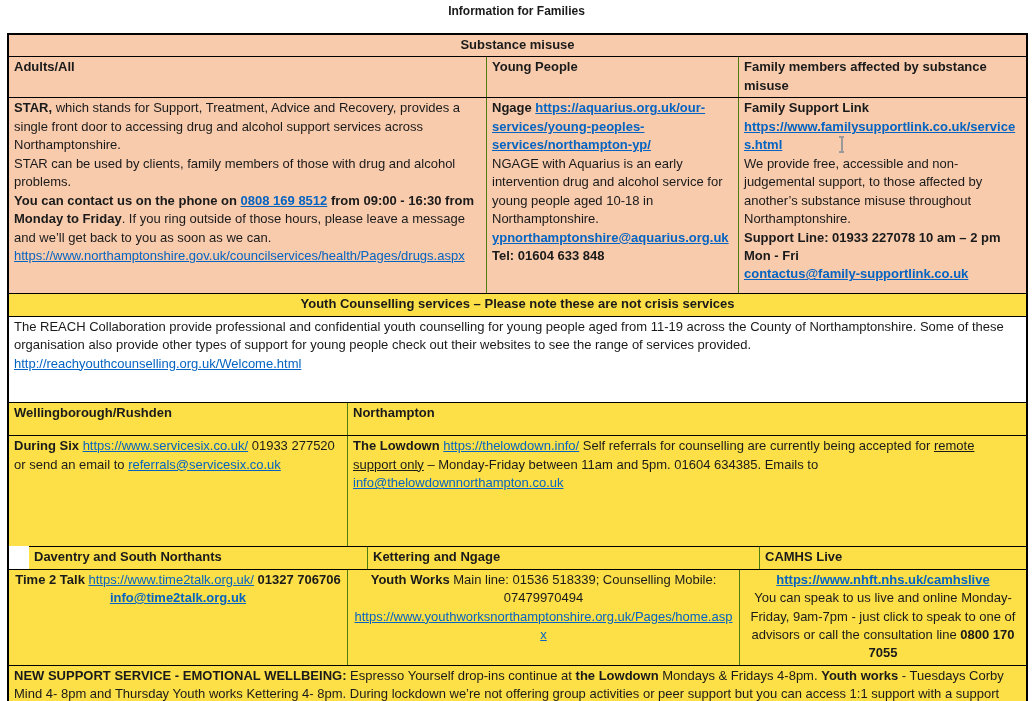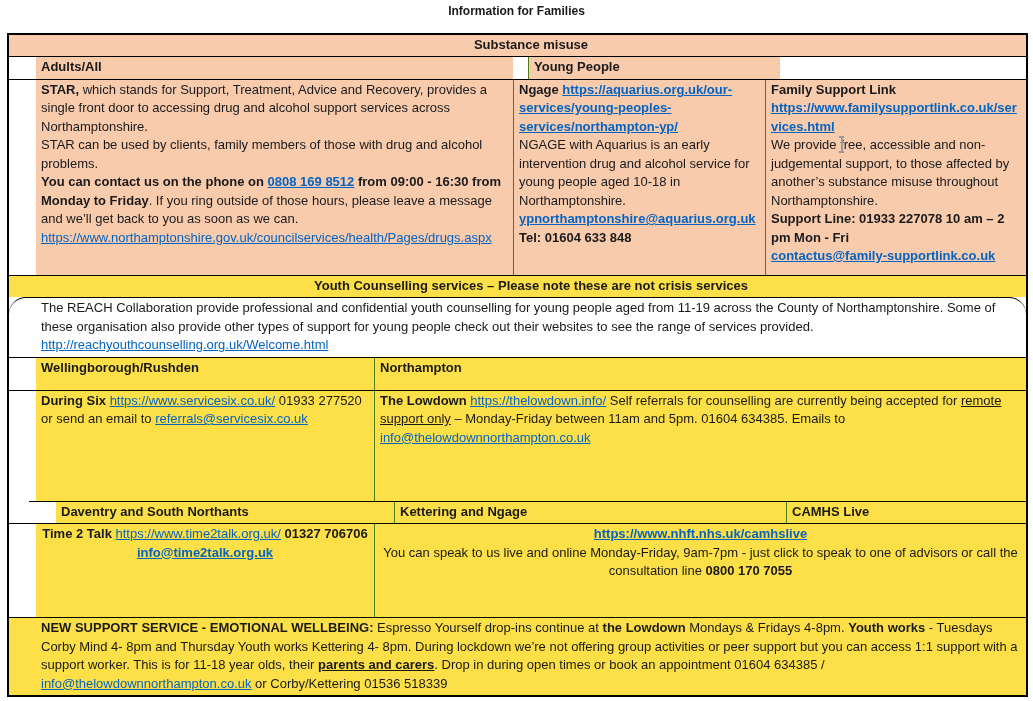--- a/index.html
+++ b/index.html
@@ -5,41 +5,41 @@
   * { box-sizing: border-box; margin: 0; padding: 0; }
   html, body { background: #ffffff; }
   body {
     width: 1033px; height: 701px; position: relative; overflow: hidden;
     font-family: "Liberation Sans", sans-serif;
     font-size: 13px; line-height: 1.42; color: #1a1a1a;
   }
   .doc-title { text-align: center; font-weight: bold; font-size: 12px; padding-top: 3px; }
 
   .tbl { position: absolute; left: 7px; top: 33px; width: 1021px; border: 2px solid #000; background: #fff; }
-  .row { display: flex; border-top: 1px solid #000; align-items: stretch; padding-left: 27px; }
+  .row { display: flex; border-top: 1px solid #000; align-items: stretch; }
   .row:first-child { border-top: none; }
   .cell { border-left: 1px solid #4d7c0f; padding: 1px 5px 2px 5px; }
   .cell:first-child { border-left: none; }
 
   .peach { background: #F8CBAD; }
   .green { background: #fde047; }
   .white { background: #ffffff; }
 
   .band { justify-content: center; text-align: center; font-weight: bold; min-height: 19px; }
   .hdr { font-weight: bold; }
 
   
   .cA1 { width: 477px; } .cA2 { width: 252px; } .cA3 { flex: 1; }
   
   .cB1 { width: 338px; } .cB2 { width: 392px; } .cB3 { flex: 1; }
 
-  .h-hdrA { min-height: 19px; gap: 15px; }
+  .h-hdrA { min-height: 19px; }
   .h-contentA { min-height: 196px; }
-  .h-reach { min-height: 48px; border-radius: 17px; }
-  .h-hdr1 { min-height: 33px; }
+  .h-reach { min-height: 48px; }
+  .h-hdr1 { min-height: 33px; margin-top: 27px; }
   .h-content1 { min-height: 111px; }
   .h-hdr2 { min-height: 19px; margin-left: 20px; }
   .h-content2 { min-height: 94px; text-align: center; }
   .h-support { min-height: 66px; }
 
   .b { font-weight: bold; }
   .u { text-decoration: underline; }
   .lnk { color: #0563C1; text-decoration: underline; cursor: pointer; word-break: break-word; }
 
   
@@ -55,20 +55,21 @@
 <div class="doc-title">Information for Families</div>
 
 <div class="tbl">
 
   <div class="row band peach">
     <div class="cell cA3" style="border-left:none">Substance misuse</div>
   </div>
   <div class="row h-hdrA">
     <div class="cell cA1 peach hdr">Adults/All</div>
     <div class="cell cA2 peach hdr">Young People</div>
+    <div class="cell cA3 peach hdr">Family members affected by substance misuse</div>
   </div>
   <div class="row h-contentA">
     <div class="cell cA1 peach"><span class="b">STAR,</span><span> which stands for Support, Treatment, Advice and Recovery, provides a single front door to accessing drug and alcohol support services across Northamptonshire.</span><br><span>STAR can be used by clients, family members of those with drug and alcohol problems.</span><br><span class="b">You can contact us on the phone on </span><span class="b lnk">0808 169 8512</span><span class="b"> from 09:00 - 16:30 from Monday to Friday</span><span>.  If you ring outside of those hours, please leave a message and we’ll get back to you as soon as we can.</span><br><span class="lnk">https://www.northamptonshire.gov.uk/councilservices/health/Pages/drugs.aspx</span></div>
     <div class="cell cA2 peach"><span class="b">Ngage </span><span class="b lnk">https://aquarius.org.uk/our-services/young-peoples-services/northampton-yp/</span><br><span>NGAGE with Aquarius is an early intervention drug and alcohol service for young people aged 10-18 in Northamptonshire.</span><br><span class="b lnk">ypnorthamptonshire@aquarius.org.uk</span><br><span class="b">Tel: 01604 633 848</span></div>
     <div class="cell cA3 peach"><span class="b">Family Support Link</span><br><span class="b lnk">https://www.familysupportlink.co.uk/services.html</span><br><span>We provide free, accessible and non-judgemental support, to those affected by another’s substance misuse throughout Northamptonshire.</span><br><span class="b">Support Line: 01933 227078 10 am – 2 pm Mon - Fri</span><br><span class="b lnk">contactus@family-supportlink.co.uk</span></div>
   </div>
 
   <div class="row band green">
     <div class="cell cA3" style="border-left:none">Youth Counselling services – Please note these are not crisis services</div>
   </div>
@@ -83,20 +84,21 @@
     <div class="cell cB1 green"><span class="b">During Six  </span><span class="lnk">https://www.servicesix.co.uk/</span><span> 01933 277520 or send an email to </span><span class="lnk">referrals@servicesix.co.uk</span></div>
     <div class="cell cB3 green"><span class="b">The Lowdown </span><span class="lnk">https://thelowdown.info/</span><span> Self referrals for counselling are currently being accepted for </span><span class="u">remote support only</span><span> – Monday-Friday between 11am and 5pm. 01604 634385. Emails to </span><span class="lnk">info@thelowdownnorthampton.co.uk</span></div>
   </div>
   <div class="row h-hdr2">
     <div class="cell cB1 green hdr">Daventry and South Northants</div>
     <div class="cell cB2 green hdr">Kettering and Ngage</div>
     <div class="cell cB3 green hdr">CAMHS Live</div>
   </div>
   <div class="row h-content2">
     <div class="cell cB1 green"><span class="b">Time 2 Talk </span><span class="lnk">https://www.time2talk.org.uk/</span><span class="b"> 01327 706706 </span><span class="b lnk">info@time2talk.org.uk</span></div>
+    <div class="cell cB2 green"><span class="b">Youth Works</span><span>  Main line: 01536 518339; Counselling Mobile: 07479970494</span><br><span class="lnk">https://www.youthworksnorthamptonshire.org.uk/Pages/home.aspx</span></div>
     <div class="cell cB3 green"><span> </span><span class="b lnk">https://www.nhft.nhs.uk/camhslive</span><br><span>You can speak to us live and online Monday-Friday, 9am-7pm - just click to speak to one of advisors or call the consultation line </span><span class="b">0800 170 7055</span></div>
   </div>
 
   <div class="row h-support green">
     <div class="cell cA3" style="border-left:none"><span class="b">NEW SUPPORT SERVICE - EMOTIONAL WELLBEING: </span><span>Espresso Yourself drop-ins continue at </span><span class="b">the Lowdown</span><span> Mondays &amp; Fridays 4-8pm. </span><span class="b">Youth works</span><span> - Tuesdays Corby Mind 4- 8pm and Thursday Youth works Kettering 4- 8pm. During lockdown we’re not offering group activities or peer support but you can access 1:1 support with a support worker. This is for 11-18 year olds, their </span><span class="b u">parents and carers</span><span>. Drop in during open times or book an appointment 01604 634385 / </span><span class="lnk">info@thelowdownnorthampton.co.uk</span><span> or Corby/Kettering 01536 518339</span></div>
   </div>
 
 </div>
 
 <div class="ibeam">

